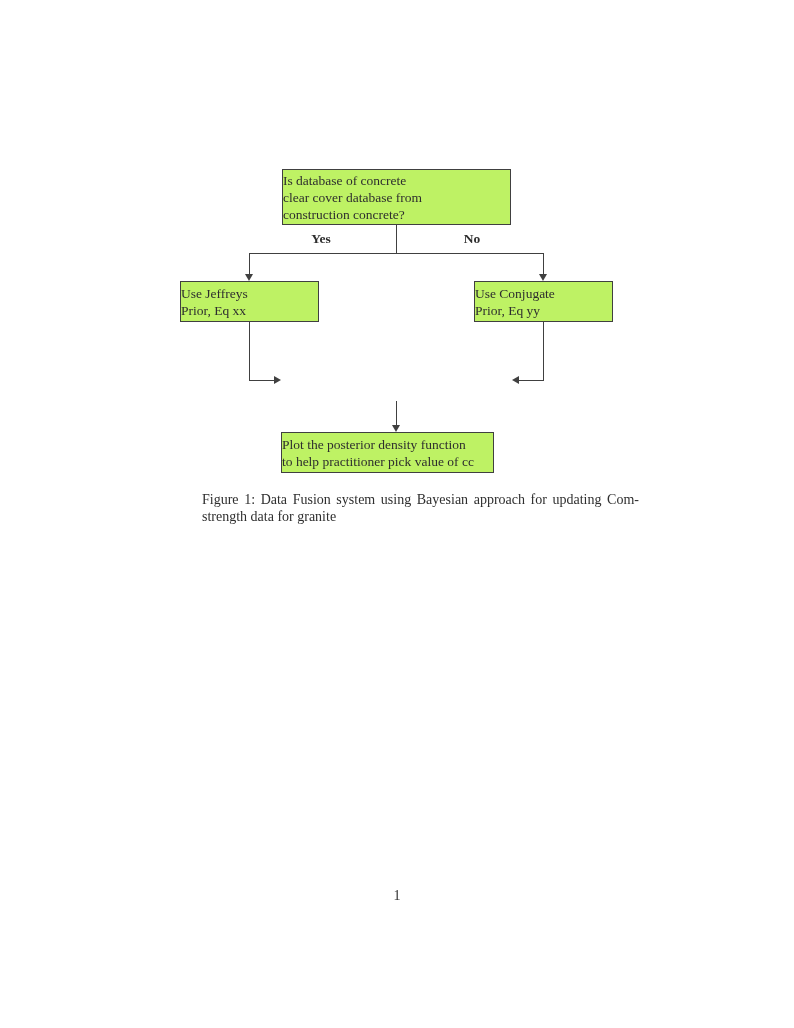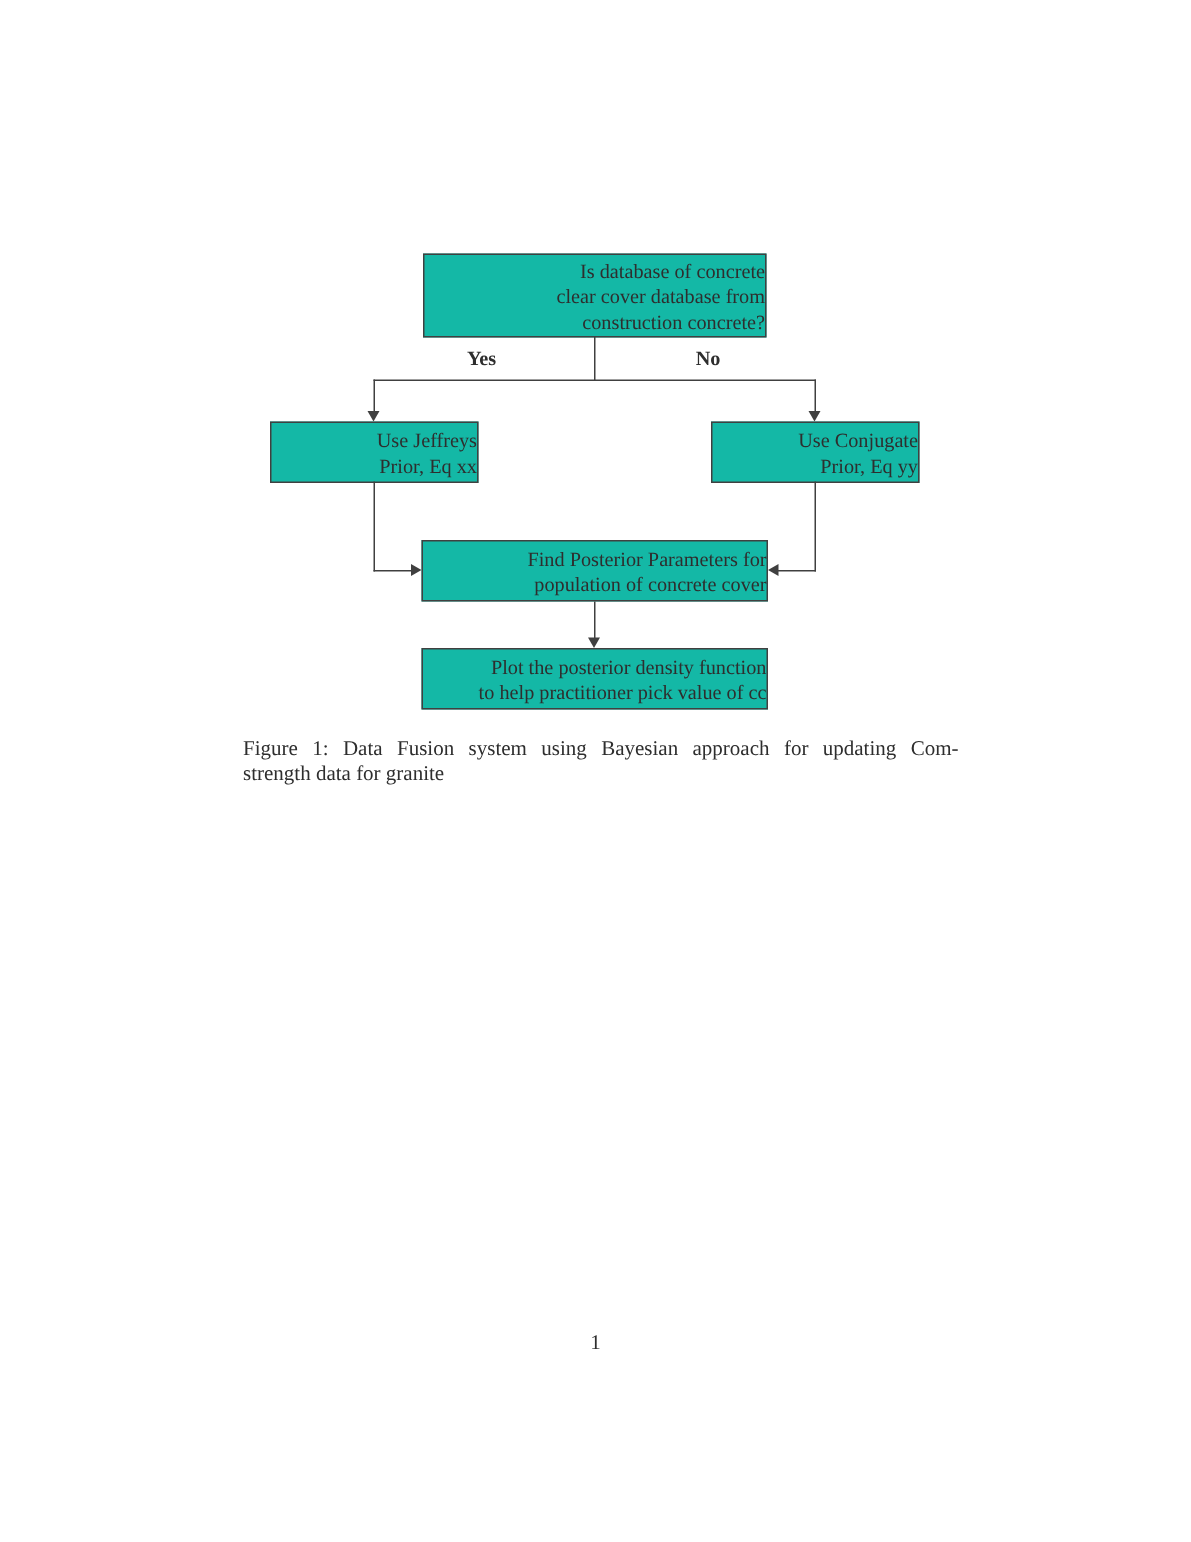--- a/index.html
+++ b/index.html
@@ -11,36 +11,36 @@
     font-family: "Liberation Serif", "DejaVu Serif", serif;
     color: #2e2e2e;
     overflow: hidden;
   }
 
   
   .node {
     position: absolute;
     box-sizing: border-box;
     border: 1px solid #404040;
-    background: #14b8a6;
+    background: #bef264;
     display: flex;
     flex-direction: column;
-    align-items: flex-end;
+    align-items: flex-start;
     justify-content: center;
     text-align: center;
     font-size: 13.5px;
     line-height: 17px;
   }
   .node-line { white-space: nowrap; }
 
   .n-decision  { left: 282px; top: 169px; width: 229px; height: 56px; }
   .n-jeffreys  { left: 180px; top: 281px; width: 139px; height: 41px; }
   .n-conjugate { left: 474px; top: 281px; width: 139px; height: 41px; }
   .n-posterior { left: 281px; top: 360px; width: 231px; height: 41px; }
-  .n-plot      { left: 281px; top: 432px; width: 231px; height: 41px; }
+  .n-plot      { left: 281px; top: 432px; width: 213px; height: 41px; }
 
   
   .ln { position: absolute; background: #404040; }
   .l-stem      { left: 396px; top: 224px; width: 1px;  height: 30px; }
   .l-split     { left: 249px; top: 253px; width: 295px; height: 1px; }
   .l-yes-drop  { left: 249px; top: 253px; width: 1px;  height: 23px; }
   .l-no-drop   { left: 543px; top: 253px; width: 1px;  height: 23px; }
   .l-jeff-down { left: 249px; top: 321px; width: 1px;  height: 60px; }
   .l-jeff-h    { left: 249px; top: 380px; width: 27px;  height: 1px; }
   .l-conj-down { left: 543px; top: 321px; width: 1px;  height: 60px; }
@@ -73,21 +73,21 @@
 
   
   .caption {
     position: absolute;
     left: 162px;
     top: 492px;
     width: 477px;
     font-size: 14px;
     line-height: 16.6px;
   }
-  .cap-line { text-align: justify; text-align-last: justify; }
+  .cap-line { text-align: justify; text-align-last: justify; margin-left: 40px; }
   .cap-line.last { text-align-last: left; font-family: Liberation Serif, serif; }
   .mvar { font-style: italic; }
   sub.msub { font-size: 10px; line-height: 0; vertical-align: -3px; }
 
   
   .pageno {
     position: absolute;
     left: 0;
     top: 888px;
     width: 794px;
@@ -126,24 +126,20 @@
     <div class="node-line">Prior, Eq xx</div>
   </div>
 
   <div class="ln l-jeff-down"></div>
   <div class="ln l-jeff-h"></div>
   <div class="ah ah-right a-jeff"></div>
   <div class="ln l-conj-down"></div>
   <div class="ln l-conj-h"></div>
   <div class="ah ah-left a-conj"></div>
 
-  <div class="node n-posterior">
-    <div class="node-line">Find Posterior Parameters for</div>
-    <div class="node-line">population of concrete cover</div>
-  </div>
 
   <div class="ln l-final"></div>
   <div class="ah ah-down a-final"></div>
 
   <div class="node n-plot">
     <div class="node-line">Plot the posterior density function</div>
     <div class="node-line">to help practitioner pick value of cc</div>
   </div>
 
   <div class="caption">

